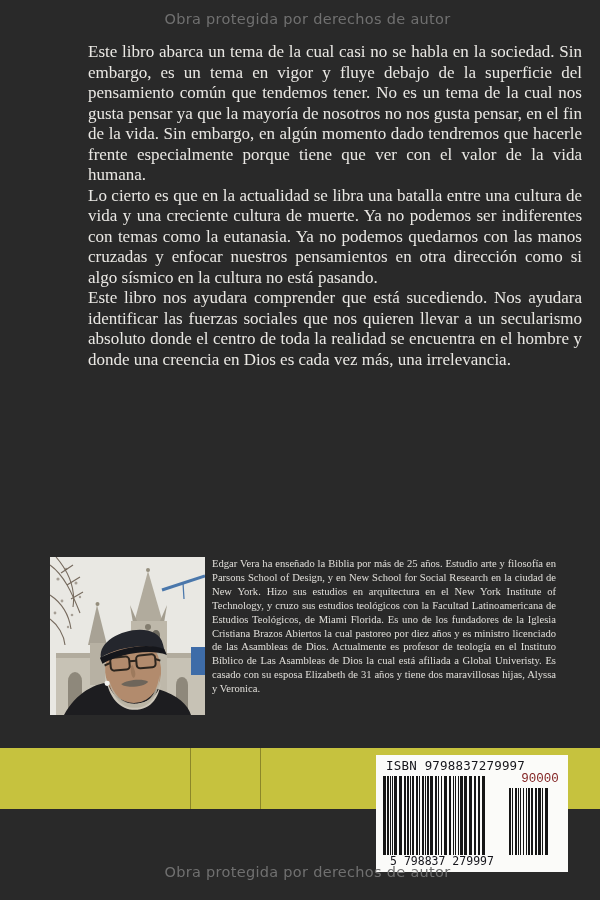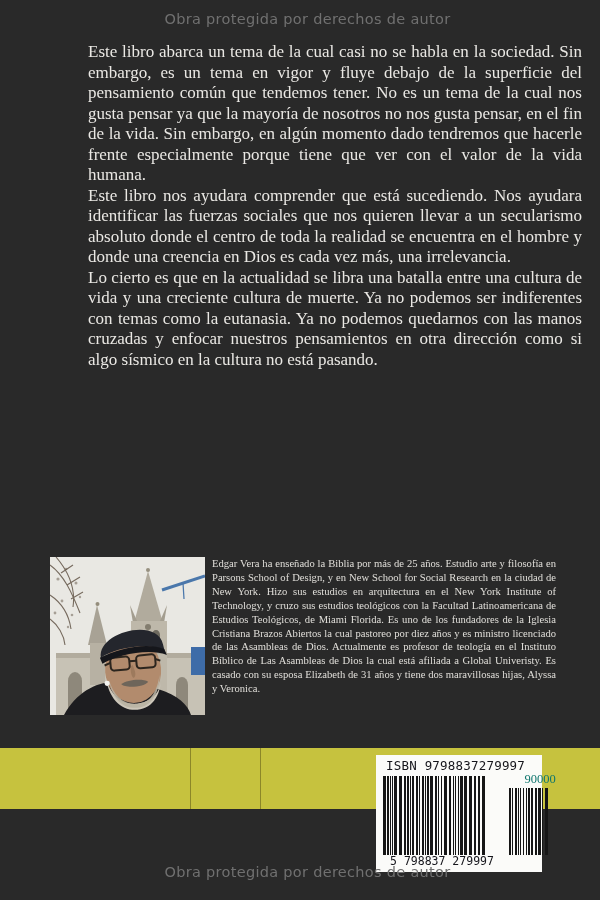--- a/index.html
+++ b/index.html
@@ -34,52 +34,52 @@
     text-align:justify;
   }
   .barcode-band{
     position:absolute;left:0;top:748px;width:600px;height:61px;
     background:#c6c23e;z-index:5;
   }
   .fold-line{position:absolute;top:0;bottom:0;width:1px;background:rgba(92,88,22,.55);}
   .fold-line.f1{left:190px;}
   .fold-line.f2{left:260px;}
   .barcode-box{
-    position:absolute;left:376px;top:755px;width:166px;height:117px;
+    position:absolute;left:376px;top:755px;width:192px;height:117px;
     background:#fbfbf9;z-index:10;
   }
   .isbn-label{
     position:absolute;left:10px;top:3px;
     font-family:"DejaVu Sans Mono", monospace;
     font-size:12.5px;color:#15151b;letter-spacing:.2px;white-space:nowrap;
   }
   .bars{font-size:0;overflow:hidden;white-space:nowrap;position:absolute;}
   .bars i{display:inline-block;height:100%;background:#161616;}
   .bars-main{left:7px;top:21px;width:114px;height:79px;}
   .bars-addon{left:133px;top:33px;width:62px;height:67px;}
   .barcode-digits{
     position:absolute;left:0px;top:99px;width:132px;text-align:center;
     font-family:"DejaVu Sans Mono", monospace;
     font-size:11.5px;color:#15151b;white-space:nowrap;
   }
   .addon-label{
     position:absolute;left:133px;top:17px;width:62px;text-align:center;
-    font-family:Liberation Serif, serif;
-    font-size:12.5px;color:#0f766e;
+    font-family:Liberation Mono, monospace;
+    font-size:12.5px;color:#7f1d1d;
   }
 </style>
 </head>
 <body>
 
 <div class="banner top">Obra protegida por derechos de autor</div>
 
 <div class="body-text">
   <p>Este libro abarca un tema de la cual casi no se habla en la sociedad. Sin embargo, es un tema en vigor y fluye debajo de la superficie del pensamiento común que tendemos tener. No es un tema de la cual nos gusta pensar ya que la mayoría de nosotros no nos gusta pensar, en el fin de la vida. Sin embargo, en algún momento dado tendremos que hacerle frente especialmente porque tiene que ver con el valor de la vida humana.</p>
+  <p>Lo cierto es que en la actualidad se libra una batalla entre una cultura de vida y una creciente cultura de muerte. Ya no podemos ser indiferentes con temas como la eutanasia. Ya no podemos quedarnos con las manos cruzadas y enfocar nuestros pensamientos en otra dirección como si algo sísmico en la cultura no está pasando.</p>
   <p>Este libro nos ayudara comprender que está sucediendo. Nos ayudara identificar las fuerzas sociales que nos quieren llevar a un secularismo absoluto donde el centro de toda la realidad se encuentra en el hombre y donde una creencia en Dios es cada vez más, una irrelevancia.</p>
-  <p>Lo cierto es que en la actualidad se libra una batalla entre una cultura de vida y una creciente cultura de muerte. Ya no podemos ser indiferentes con temas como la eutanasia. Ya no podemos quedarnos con las manos cruzadas y enfocar nuestros pensamientos en otra dirección como si algo sísmico en la cultura no está pasando.</p>
 </div>
 
 <div class="author-section">
   <svg class="author-photo" viewBox="0 0 155 158" xmlns="http://www.w3.org/2000/svg" aria-hidden="true">
 
     <rect width="155" height="158" fill="#e9e8e3"></rect>
 
     <g stroke="#5a4c3e" stroke-width="1.1" fill="none" opacity=".8">
       <path d="M0,8 C14,18 22,36 30,56"></path>
       <path d="M6,0 C18,14 26,30 23,50"></path>

